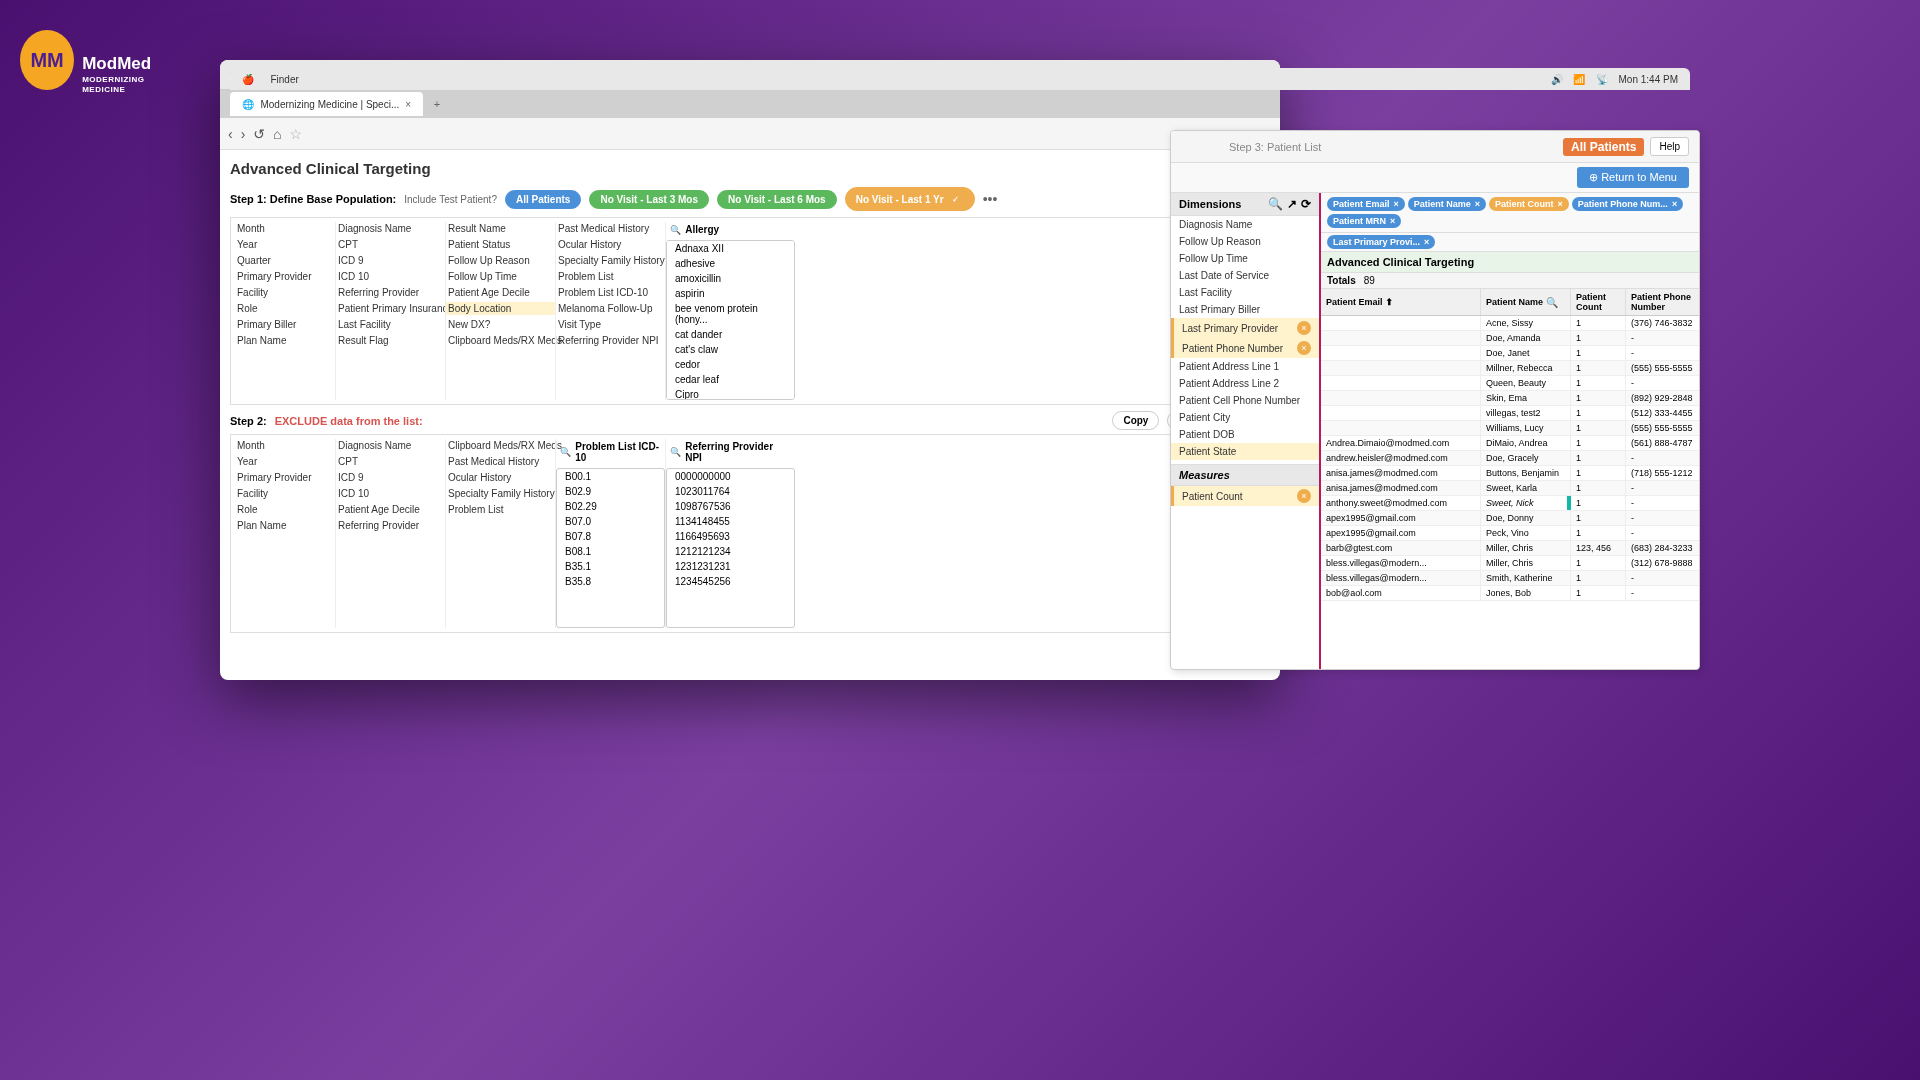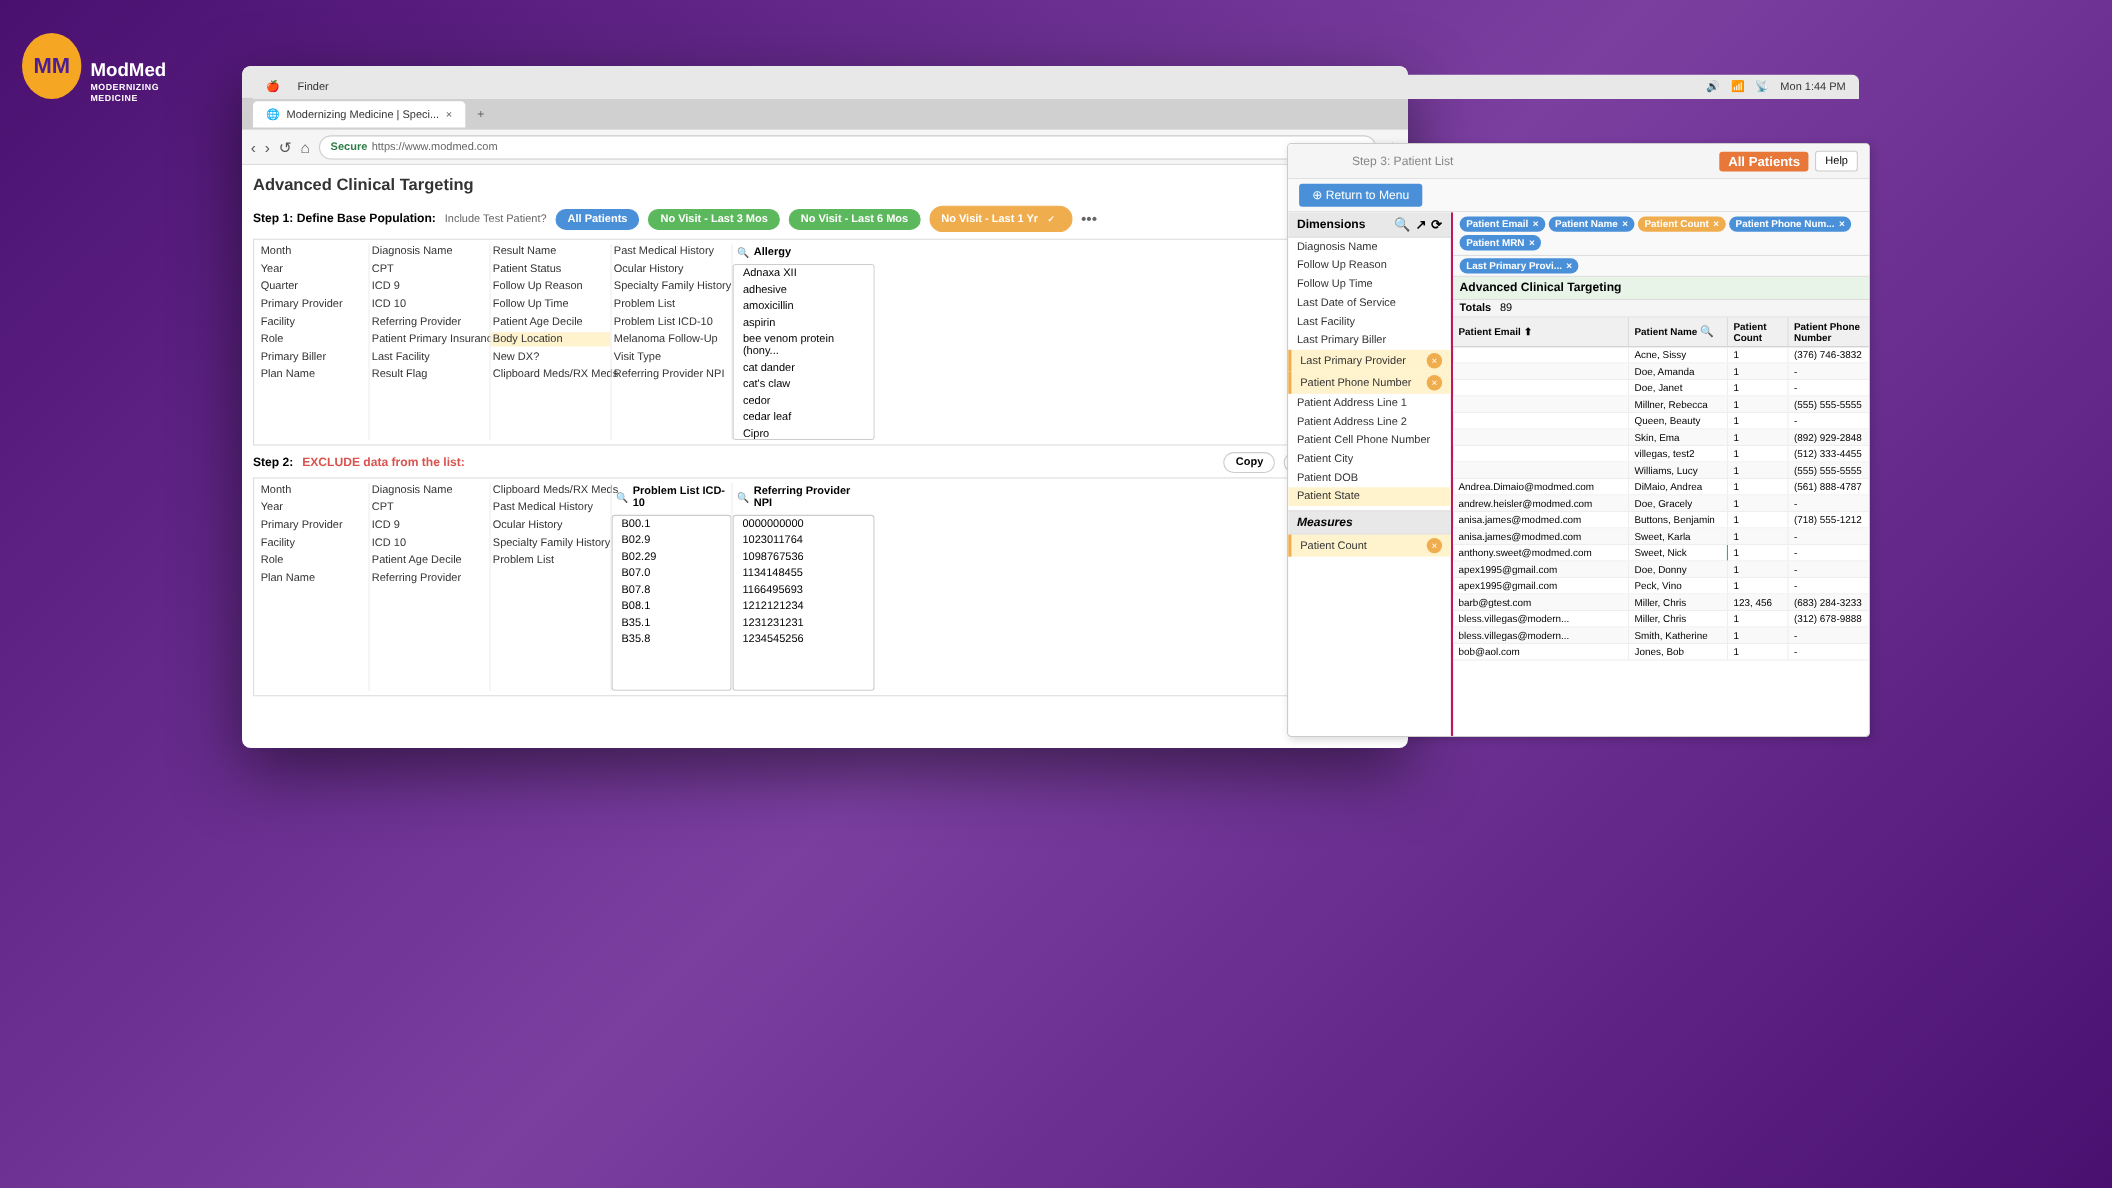--- a/index.html
+++ b/index.html
@@ -279,24 +279,20 @@
         <span class="tab-close">×</span>
       </div>
       <div style="width:20px; height:20px; display:flex; align-items:center; justify-content:center; cursor:pointer; color:#666;">+</div>
     </div>
 
     <div class="address-bar">
       <button class="nav-btn">‹</button>
       <button class="nav-btn">›</button>
       <button class="nav-btn">↺</button>
       <button class="nav-btn">⌂</button>
-      <div class="url-box">
-        <span class="secure-badge">Secure</span>
-        <span style="color:#666; font-size:10px;">https://www.modmed.com</span>
-      </div>
       <span style="font-size:14px; color:#aaa; cursor:pointer;">☆</span>
     </div>
 
 
     <div class="main-content">
       <div class="page-title">Advanced Clinical Targeting</div>
 
       <div style="display:flex; align-items:center; gap:8px; margin-bottom:6px;">
         <span style="font-weight:bold; font-size:11px;"><span>Step 1:</span> <span>Define Base Population:</span></span>
         <span style="font-size:10px; color:#666;">Include Test Patient?</span>
@@ -452,21 +448,21 @@
 
     <div style="display:flex; align-items:center; justify-content:space-between; padding:6px 10px; background:#f5f5f5; border-bottom:1px solid #ddd;">
       <div style="display:flex; align-items:center; gap:8px;margin-left:48px;">
         <span style="font-size:11px; color:#888;">Step 3: Patient List</span>
       </div>
       <div style="display:flex; align-items:center; gap:6px;">
         <span class="all-patients-badge">All Patients</span>
         <button style="background:white; border:1px solid #ccc; padding:3px 8px; border-radius:3px; font-size:10px; cursor:pointer;">Help</button>
       </div>
     </div>
-    <div style="display:flex; justify-content:flex-start; padding:4px 10px; background:#f9f9f9; border-bottom:1px solid #ddd;">
+    <div style="display:flex; justify-content:flex-end; padding:4px 10px; background:#f9f9f9; border-bottom:1px solid #ddd;">
       <button class="return-btn">
         <span>⊕</span>
         <span>Return to Menu</span>
       </button>
     </div>
 
     <div style="display:flex; height:calc(100% - 62px); overflow:hidden;">
 
       <div style="width:150px; border-right:2px solid #be185d; overflow-y:auto; flex-shrink:0;">
         <div class="dimensions-header">
@@ -603,21 +599,21 @@
               <div style="padding:2px 5px; font-size:9px;">(718) 555-1212</div>
             </div>
           <div style="display:grid; grid-template-columns: 160px 90px 55px 90px; border-bottom:1px solid #eee; background:#f9f9f9;">
               <div style="padding:2px 5px; font-size:9px; border-right:1px solid #eee; overflow:hidden; text-overflow:ellipsis;">anisa.james@modmed.com</div>
               <div style="padding:2px 5px; font-size:9px; border-right:1px solid #eee;">Sweet, Karla</div>
               <div style="padding:2px 5px; font-size:9px; border-right:1px solid #eee;">1</div>
               <div style="padding:2px 5px; font-size:9px;">-</div>
             </div>
           <div style="display:grid; grid-template-columns: 160px 90px 55px 90px; border-bottom:1px solid #eee;">
               <div style="padding:2px 5px; font-size:9px; border-right:1px solid #eee; overflow:hidden; text-overflow:ellipsis;">anthony.sweet@modmed.com</div>
-              <div style="padding:2px 5px; font-size:9px; border-right:1px solid #14b8a6;">Sweet, Nick</div>
+              <div style="padding:2px 5px; font-size:9px; border-right:4px solid #14b8a6;font-style:italic;">Sweet, Nick</div>
               <div style="padding:2px 5px; font-size:9px; border-right:1px solid #eee;">1</div>
               <div style="padding:2px 5px; font-size:9px;">-</div>
             </div>
           <div style="display:grid; grid-template-columns: 160px 90px 55px 90px; border-bottom:1px solid #eee; background:#f9f9f9;">
               <div style="padding:2px 5px; font-size:9px; border-right:1px solid #eee; overflow:hidden; text-overflow:ellipsis;">apex1995@gmail.com</div>
               <div style="padding:2px 5px; font-size:9px; border-right:1px solid #eee;">Doe, Donny</div>
               <div style="padding:2px 5px; font-size:9px; border-right:1px solid #eee;">1</div>
               <div style="padding:2px 5px; font-size:9px;">-</div>
             </div>
           <div style="display:grid; grid-template-columns: 160px 90px 55px 90px; border-bottom:1px solid #eee;">

